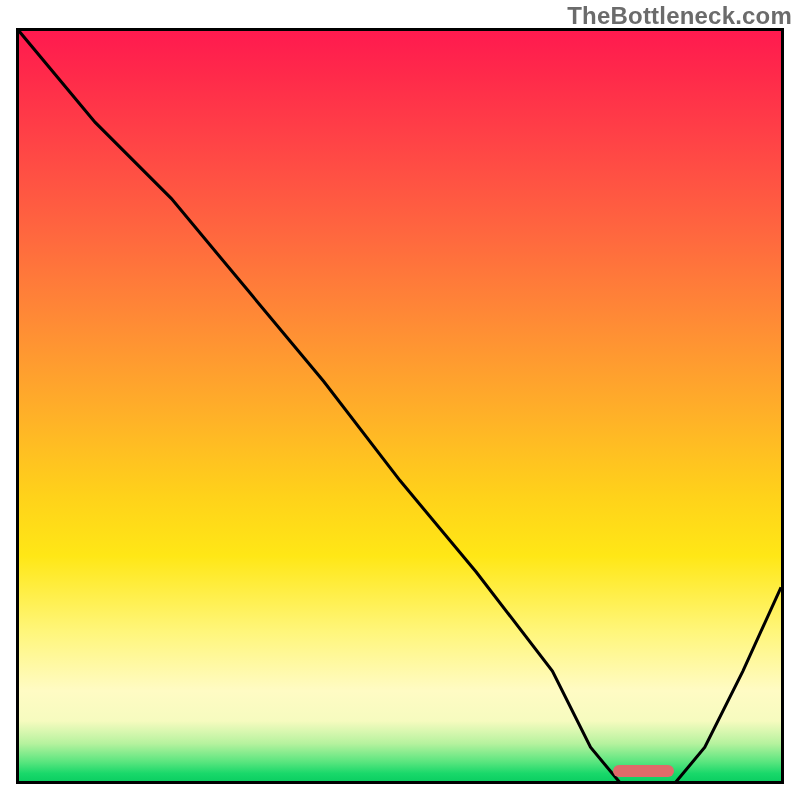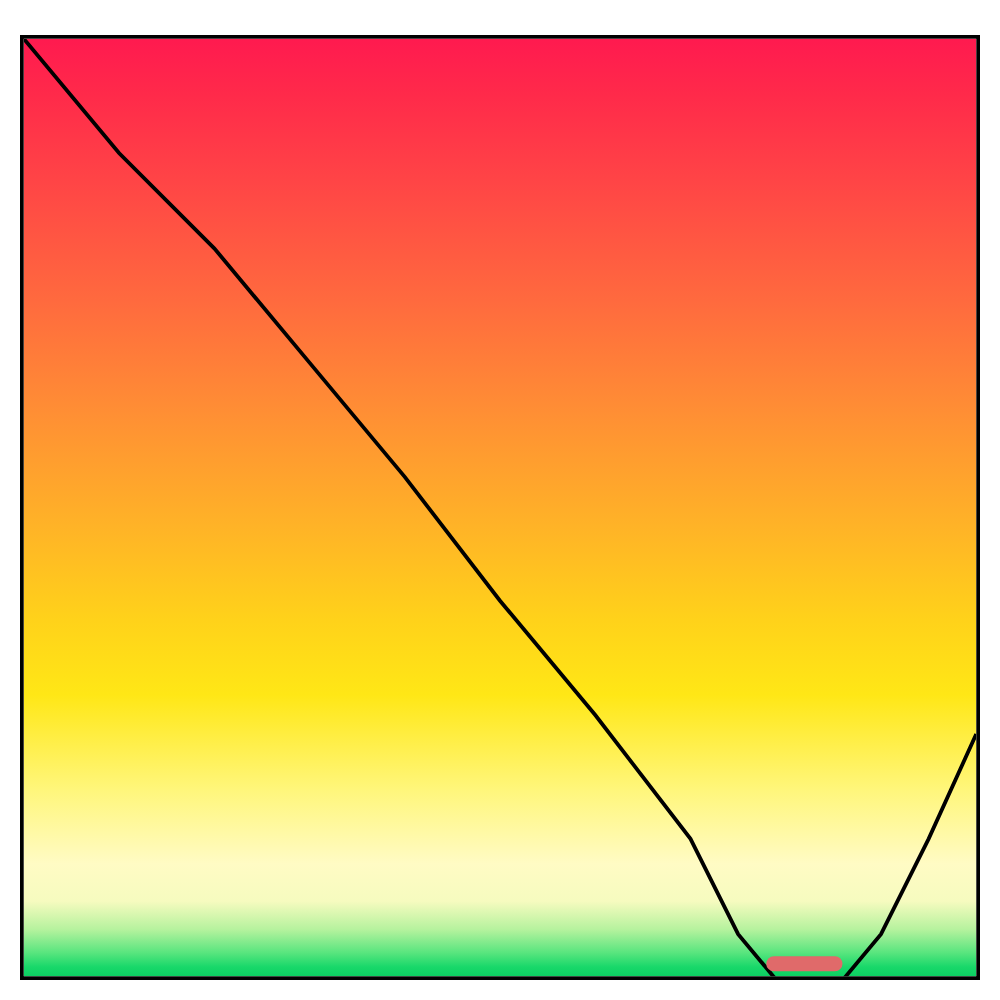--- a/index.html
+++ b/index.html
@@ -69,20 +69,21 @@
     height: 12px;
     border-radius: 6px;
     background: #e06a6a;
     z-index: 3;
   }
 </style>
 </head>
 <body>
 
 <div class="container">
+  <div class="watermark">TheBottleneck.com</div>
 
   <div class="plot">
 
     <div class="gradient"></div>
 
     <svg class="curve" viewBox="0 0 100 100" preserveAspectRatio="none">
       <path fill="none" stroke="#000000" stroke-width="0.4" vector-effect="" d="M0.00 0.00 L10.00 12.00 L20.00 22.00 L30.00 34.00 L40.00 46.00 L50.00 59.00 L60.00 71.00 L70.00 84.00 L75.00 94.00 L80.00 100.00 L85.00 100.00 L90.00 94.00 L95.00 84.00 L100.00 73.00"></path>
     </svg>
 
     <div class="marker" style="left: 594.36px; width: 60.96px; bottom: 4px; background: rgb(224, 106, 106);"></div>

